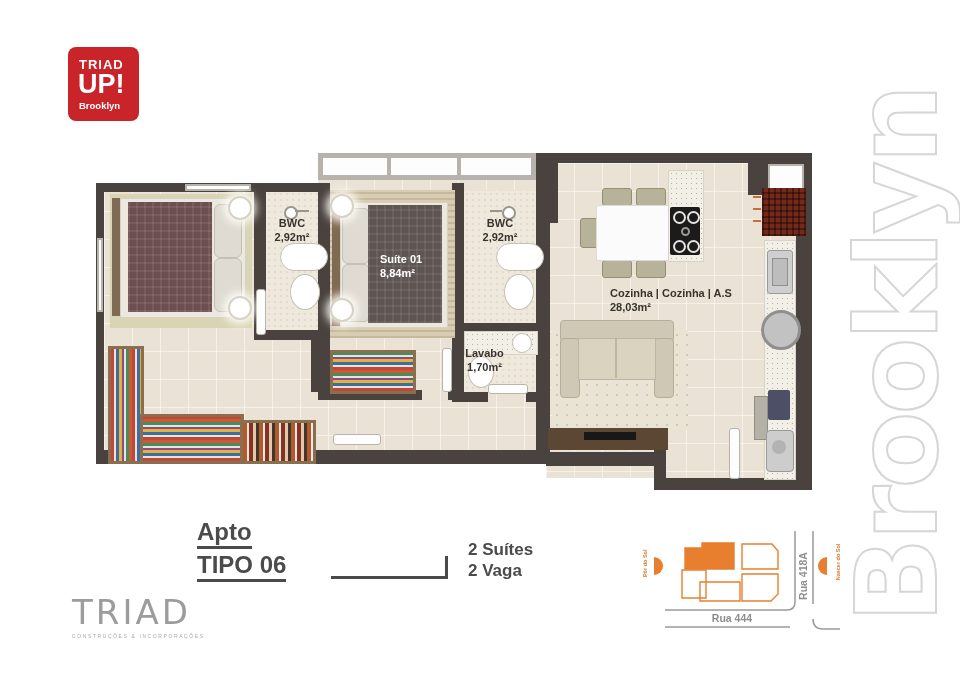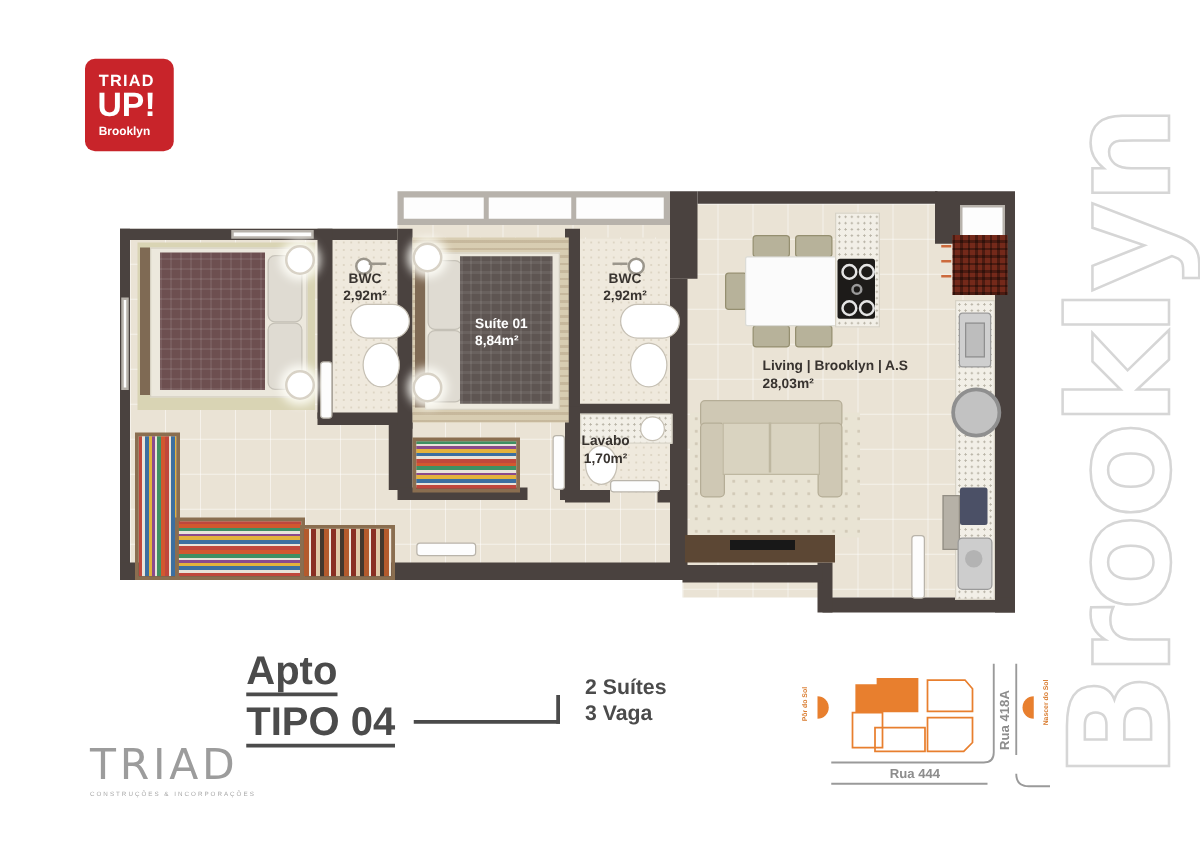--- a/index.html
+++ b/index.html
@@ -42,21 +42,21 @@
   .clothesV{position:absolute;z-index:4;border:3px solid #8a6e50;background:
     repeating-linear-gradient(0deg,#c0473c 0 3px,#e8e4da 3px 5px,#3c6fa0 5px 8px,#e3b23c 8px 11px,
     #8a4a8c 11px 13px,#e8e4da 13px 15px,#3f8f63 15px 18px,#d2572f 18px 21px);}
   .shoes{position:absolute;z-index:4;border:3px solid #8a6e50;background:
     repeating-linear-gradient(90deg,#b35a2d 0 4px,#efe9dd 4px 6px,#8a2f23 6px 10px,#e0c9a8 10px 13px,#42372e 13px 16px);}
   .pill{position:absolute;background:#fff;border:1.5px solid #c6c0b4;border-radius:14px;z-index:5;}
   .toilet{position:absolute;background:#fff;border:1.5px solid #c6c0b4;border-radius:50%;z-index:5;}
   .burner{position:absolute;width:9px;height:9px;border-radius:50%;border:2px solid #e4e4e4;z-index:5;}
   .chair{position:absolute;background:#b7b29a;border:1px solid #958f70;border-radius:3px;z-index:4;}
   
-  .apto{position:absolute;left:197px;top:520px;z-index:6;color:#4b4b4b;font-weight:bold;font-size:32px;line-height:1.0;}
+  .apto{position:absolute;left:197px;top:520px;z-index:6;color:#4b4b4b;font-weight:bold;font-size:24px;line-height:1.0;}
   .apto span{display:inline-block;border-bottom:3px solid #4b4b4b;padding-bottom:2px;margin-bottom:4px;}
   .area-big{position:absolute;left:330px;top:533px;z-index:6;color:#d2232a;font-weight:bold;font-size:35px;}
   .area-bracket{position:absolute;left:331px;top:556px;width:114px;height:20px;z-index:6;
     border-bottom:3px solid #4a4a4a;border-right:3px solid #4a4a4a;}
   .features{position:absolute;left:468px;top:539px;z-index:6;color:#4b4b4b;font-weight:bold;font-size:17px;line-height:1.25;}
   .features span{display:block;}
   
   .builder{position:absolute;left:72px;top:592px;z-index:6;color:#9c9c9c;}
   .builder .big{font-family:"DejaVu Sans", sans-serif;font-size:34px;letter-spacing:3px;font-weight:normal;}
   .builder .sub{font-size:5px;letter-spacing:1.6px;color:#a8a8a8;margin-top:1px;}
@@ -217,32 +217,32 @@
   </div>
   <div class="rlabel" style="left:462px;top:216px;width:76px;text-align:center;">
     <span>BWC</span>
     <span>2,92m²</span>
   </div>
   <div class="rlabel" style="left:452px;top:346px;width:65px;text-align:center;">
     <span>Lavabo</span>
     <span>1,70m²</span>
   </div>
   <div class="rlabel" style="left:610px;top:286px;">
-    <span>Living | Brooklyn | A.S</span>
+    <span>Cozinha | Cozinha | A.S</span>
     <span>28,03m²</span>
   </div>
 
   <div class="apto">
     <span>Apto</span><br>
-    <span>TIPO 04</span>
+    <span>TIPO 06</span>
   </div>
   <div class="area-bracket"></div>
   <div class="features">
     <span>2 Suítes</span>
-    <span>3 Vaga</span>
+    <span>2 Vaga</span>
   </div>
 
   <div class="builder">
     <div class="big">TRIAD</div>
     <div class="sub">CONSTRUÇÕES &amp; INCORPORAÇÕES</div>
   </div>
 
   <svg class="siteplan" width="215" height="145" viewBox="0 0 215 145">
     <g stroke="#9a9a9a" stroke-width="1.5" fill="none">
       <path d="M155,13 V84 Q155,92 147,92 H25"></path>

